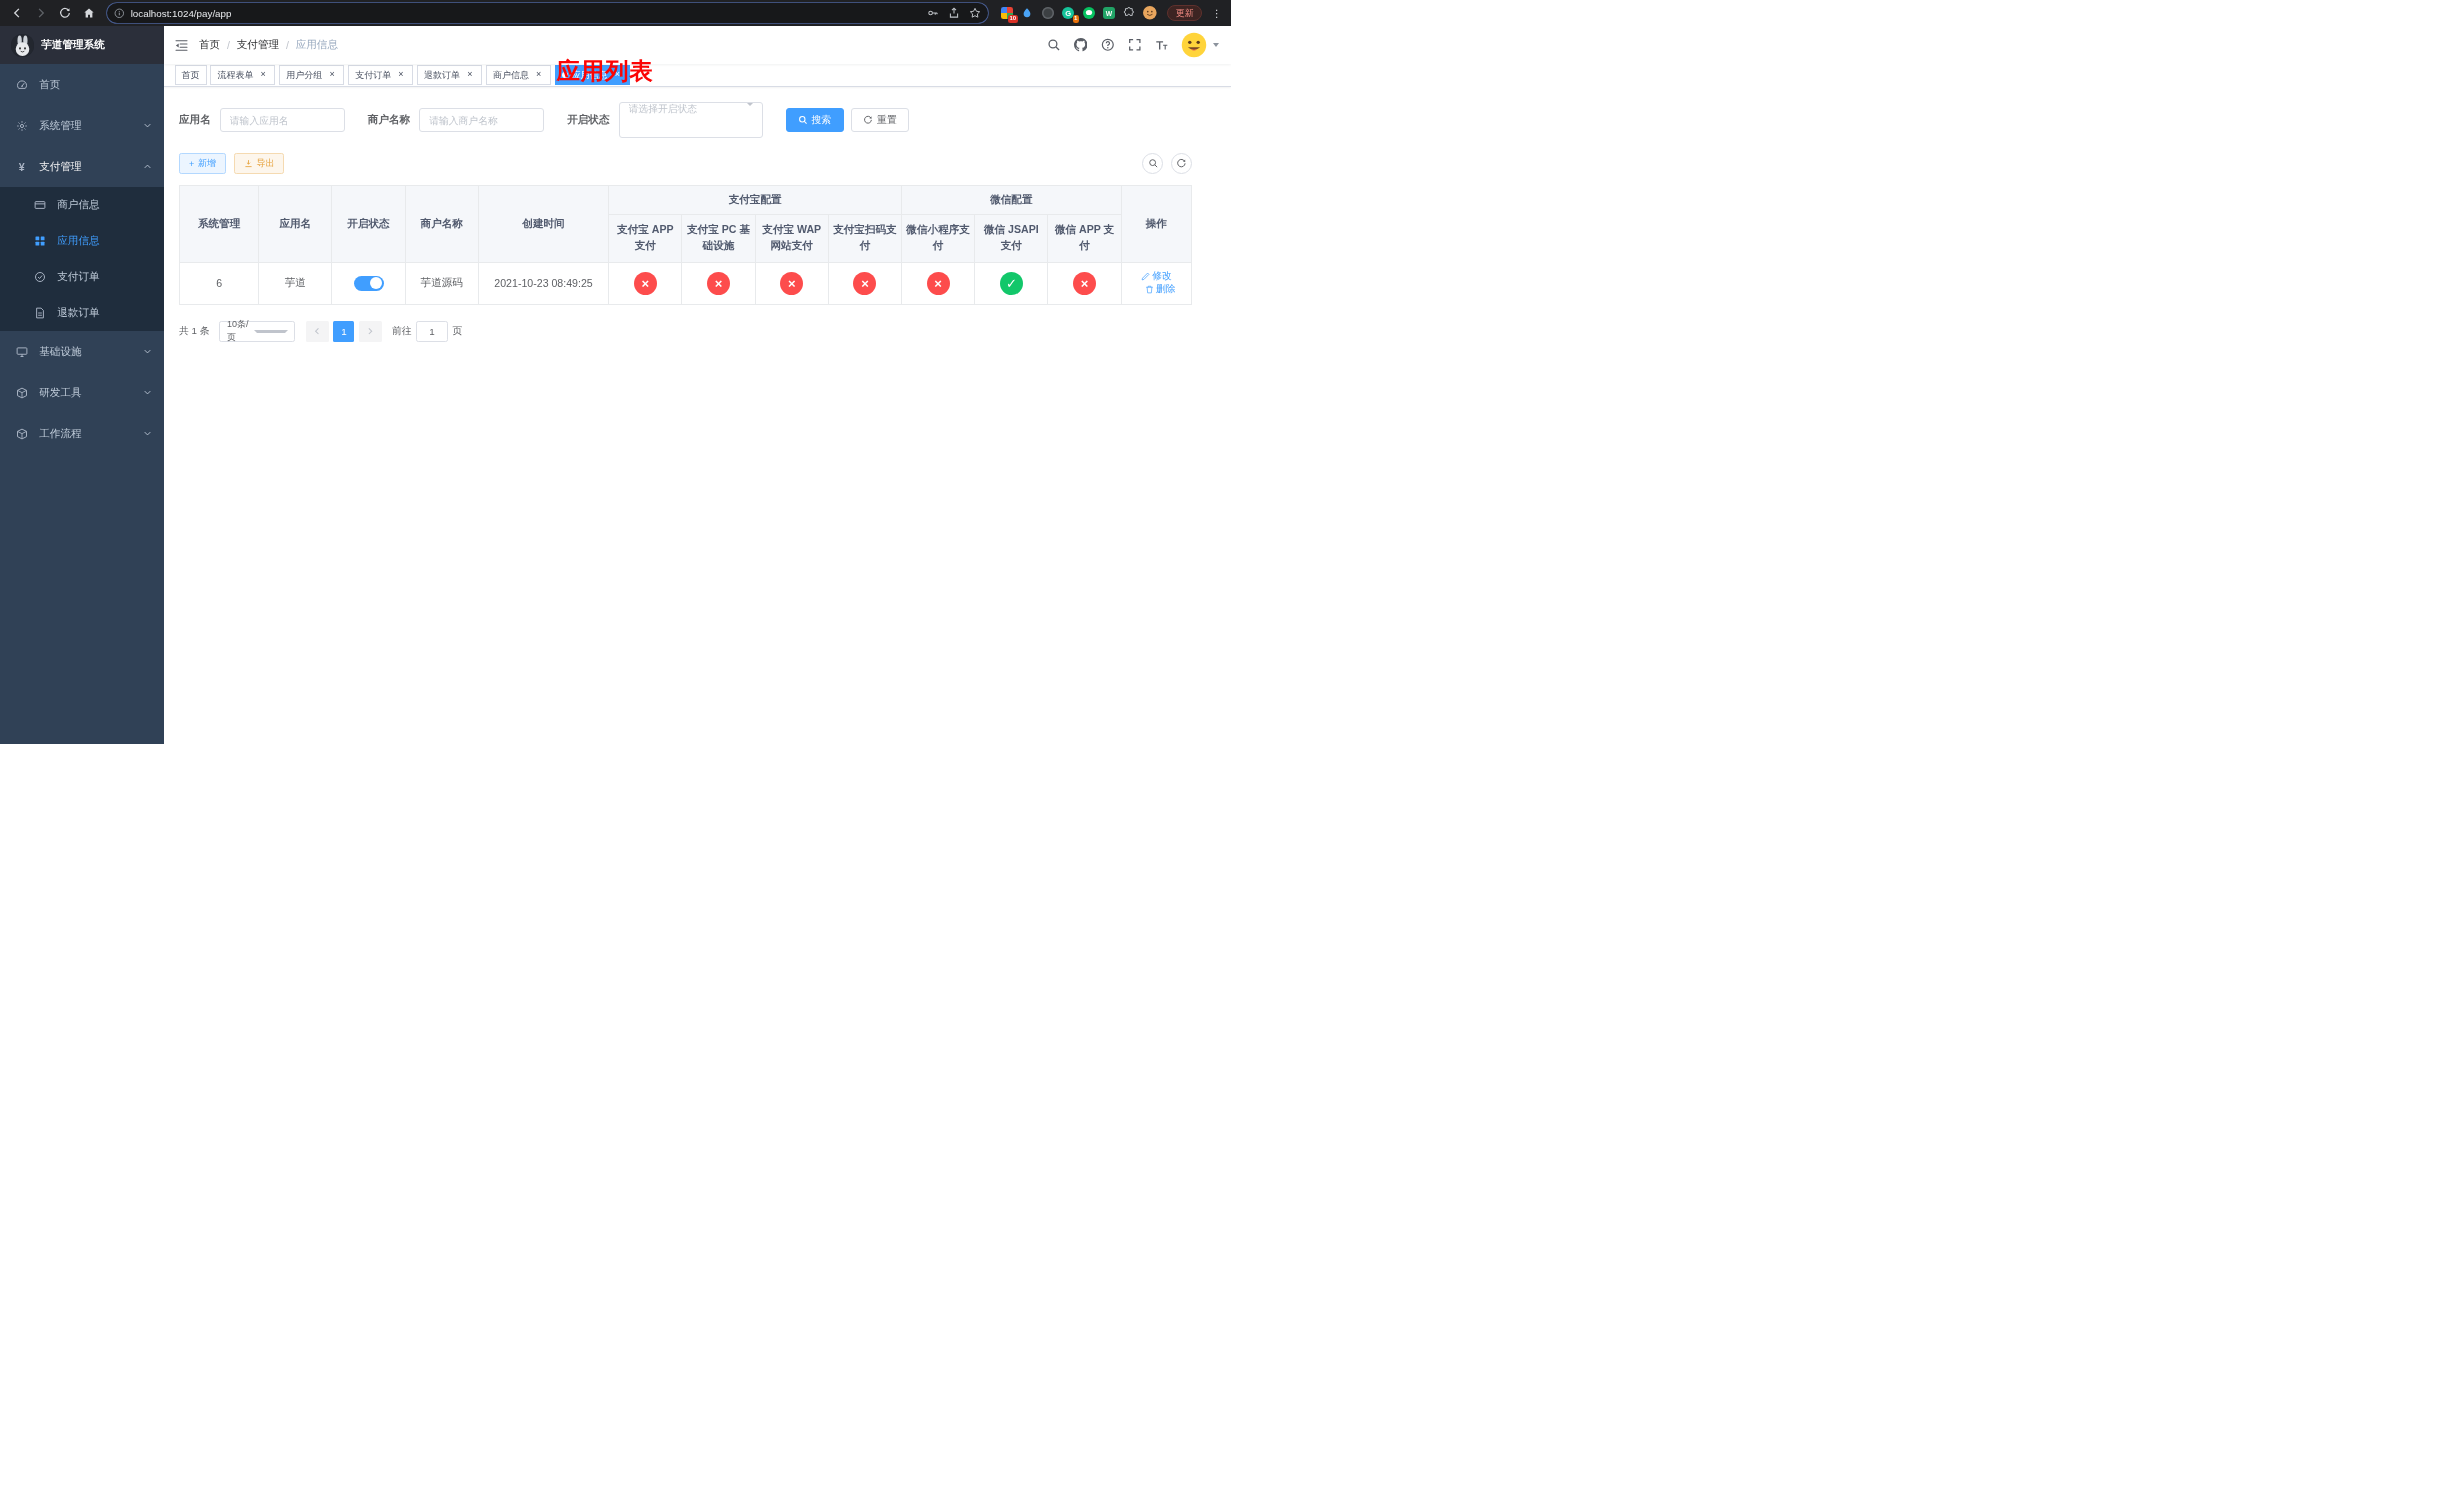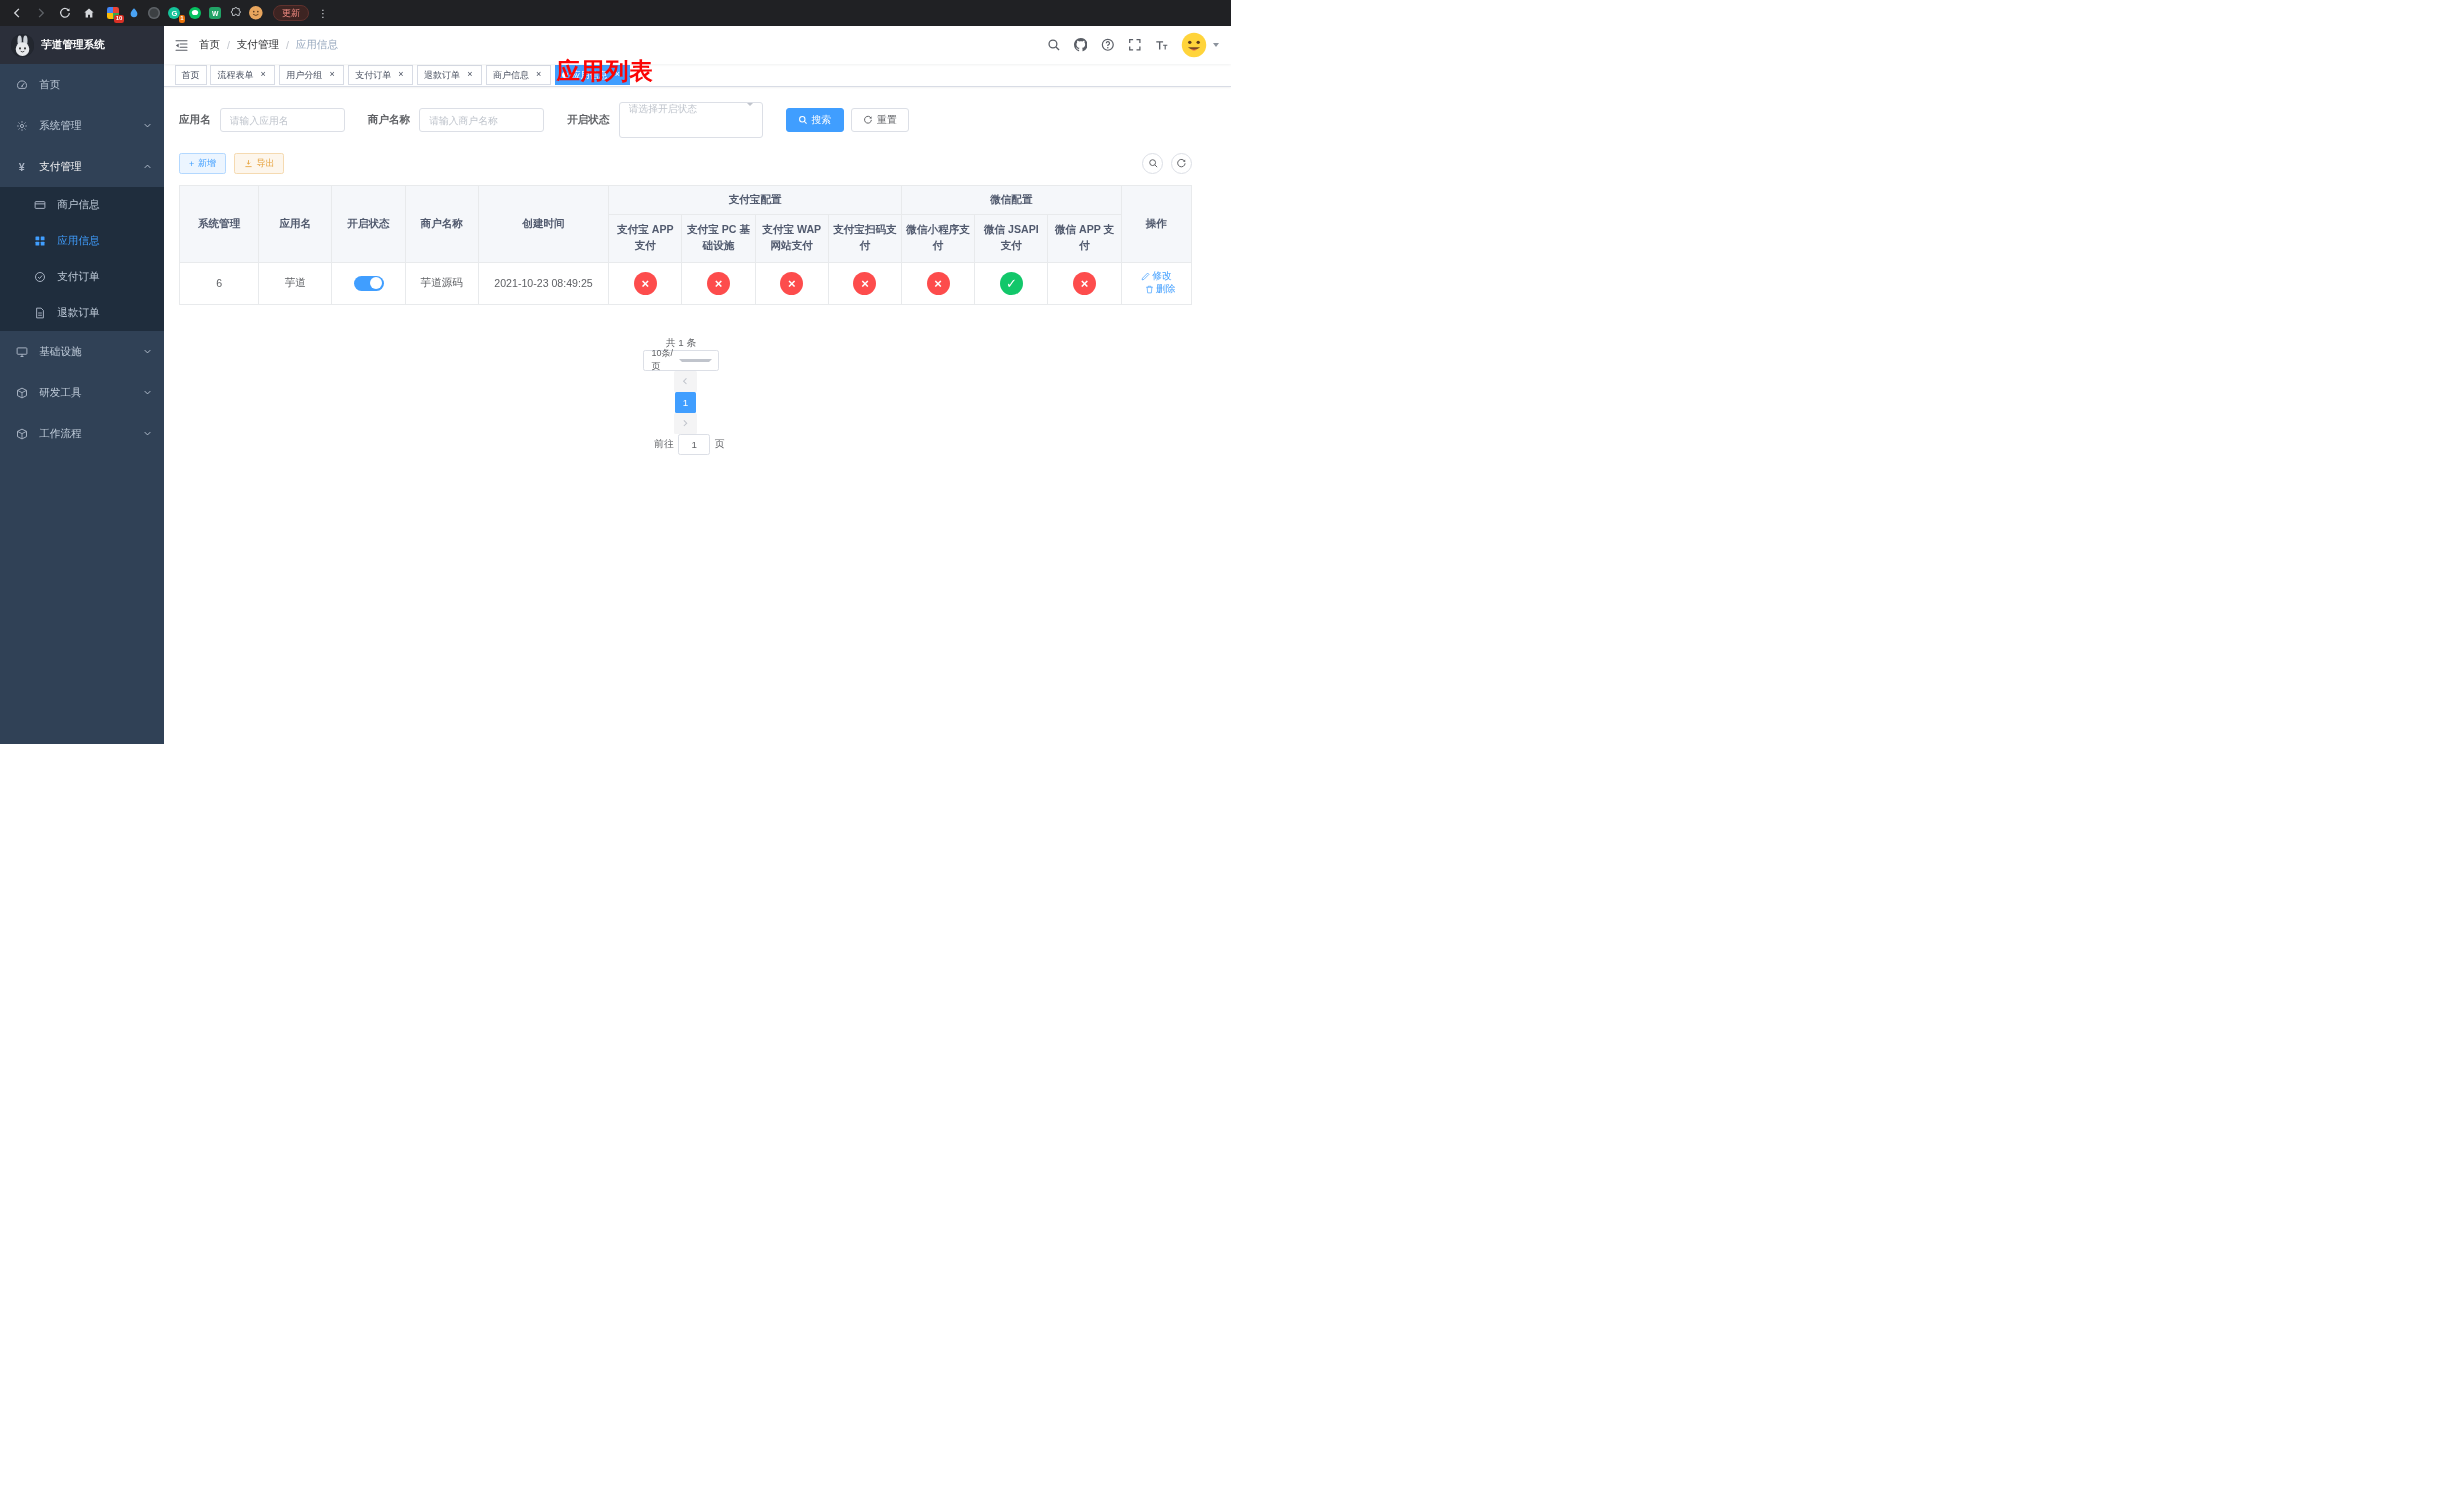--- a/index.html
+++ b/index.html
@@ -145,21 +145,21 @@
   .status.no { background:#fd4c4c; }
   .status.yes { background:#12c76a; }
 
   .op-link { color:#409eff; font-size:9.8px; display:inline-flex; align-items:center; gap:2.3px;
     cursor:pointer; text-decoration:none; white-space:nowrap; }
   .op-link svg { width:9px; height:9px; }
   .op-link + .op-link { margin-left:7.6px; }
 
   
   .pagination { width:1013px; display:flex; align-items:center; 
-    margin-top:32px; font-size:9.8px; color:#606266;flex-direction:column; }
+    margin-top:16px; font-size:9.8px; color:#606266; }
   .pg-total { margin-right:9px; }
   .pg-size { width:76px; height:21px; border:0.8px solid #dcdfe6; border-radius:2.3px;
     display:flex; align-items:center; padding:0 6px 0 7.6px; margin-right:9px; cursor:pointer; }
   .pg-size span { flex:1; font-size:9px; color:#606266; }
   .pg-btn { min-width:23px; height:21px; background:#f4f4f5; color:#c0c4cc; border-radius:1.5px;
     display:flex; align-items:center; justify-content:center; margin:0 2.3px; cursor:pointer; }
   .pg-btn svg { width:8.3px; height:8.3px; }
   .pg-num { min-width:21px; height:21px; border-radius:1.5px; display:flex; align-items:center;
     justify-content:center; margin:0 2.3px; font-size:9.8px; cursor:pointer; }
   .pg-num.active { background:#409eff; color:#fff; }
@@ -187,20 +187,39 @@
         <path d="M13.2 5.2A5.8 5.8 0 1 0 13.8 8" fill="none" stroke="currentColor" stroke-width="1.6"></path>
         <path d="M13.9 1.8v3.6h-3.6z" fill="currentColor"></path>
       </svg>
   </div>
   <div class="b-btn">
     <svg viewBox="0 0 16 16">
         <path d="M8 2l6.2 5.4h-1.7V14H9.3v-3.8H6.7V14H3.5V7.4H1.8z" fill="currentColor"></path>
       </svg>
   </div>
 
+  <div class="omnibox">
+    <svg class="info-i" viewBox="0 0 16 16">
+      <circle cx="8" cy="8" r="6.4" fill="none" stroke="currentColor" stroke-width="1.3"></circle>
+      <path d="M8 7v4M8 4.6v1.2" stroke="currentColor" stroke-width="1.4"></path>
+    </svg>
+    <span class="url">localhost:1024/pay/app</span>
+    <span class="spacer"></span>
+    <svg class="om-icon" viewBox="0 0 16 16">
+      <circle cx="4.8" cy="8" r="2.4" fill="none" stroke="currentColor" stroke-width="1.4"></circle>
+      <path d="M7.2 8h6.4M11 8v2.4M13.4 8v1.8" stroke="currentColor" stroke-width="1.4" fill="none"></path>
+    </svg>
+    <svg class="om-icon" viewBox="0 0 16 16">
+      <path d="M8 1.8v7M5.3 4.3L8 1.6l2.7 2.7" stroke="currentColor" fill="none" stroke-width="1.4"></path>
+      <path d="M3.2 8.5v5h9.6v-5" stroke="currentColor" fill="none" stroke-width="1.4"></path>
+    </svg>
+    <svg class="om-icon" viewBox="0 0 16 16">
+      <path d="M8 1.8l1.9 3.9 4.3.6-3.1 3 .7 4.3L8 11.6 4.2 13.6l.7-4.3-3.1-3 4.3-.6z" fill="none" stroke="currentColor" stroke-width="1.3"></path>
+    </svg>
+  </div>
 
   <div class="ext-area">
     <div class="ext">
       <div class="q4">
           <div style="background:#4285f4"></div>
           <div style="background:#ea4335"></div>
           <div style="background:#fbbc05"></div>
           <div style="background:#34a853"></div>
         </div>
       <span class="badge">10</span>

